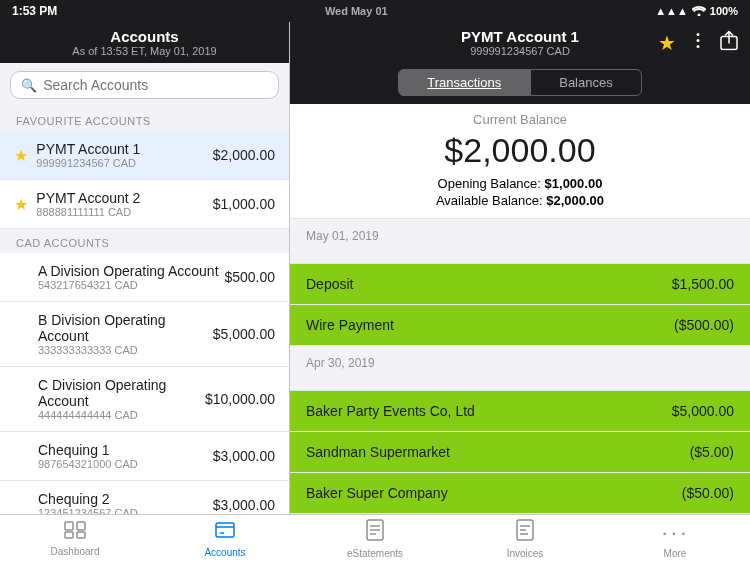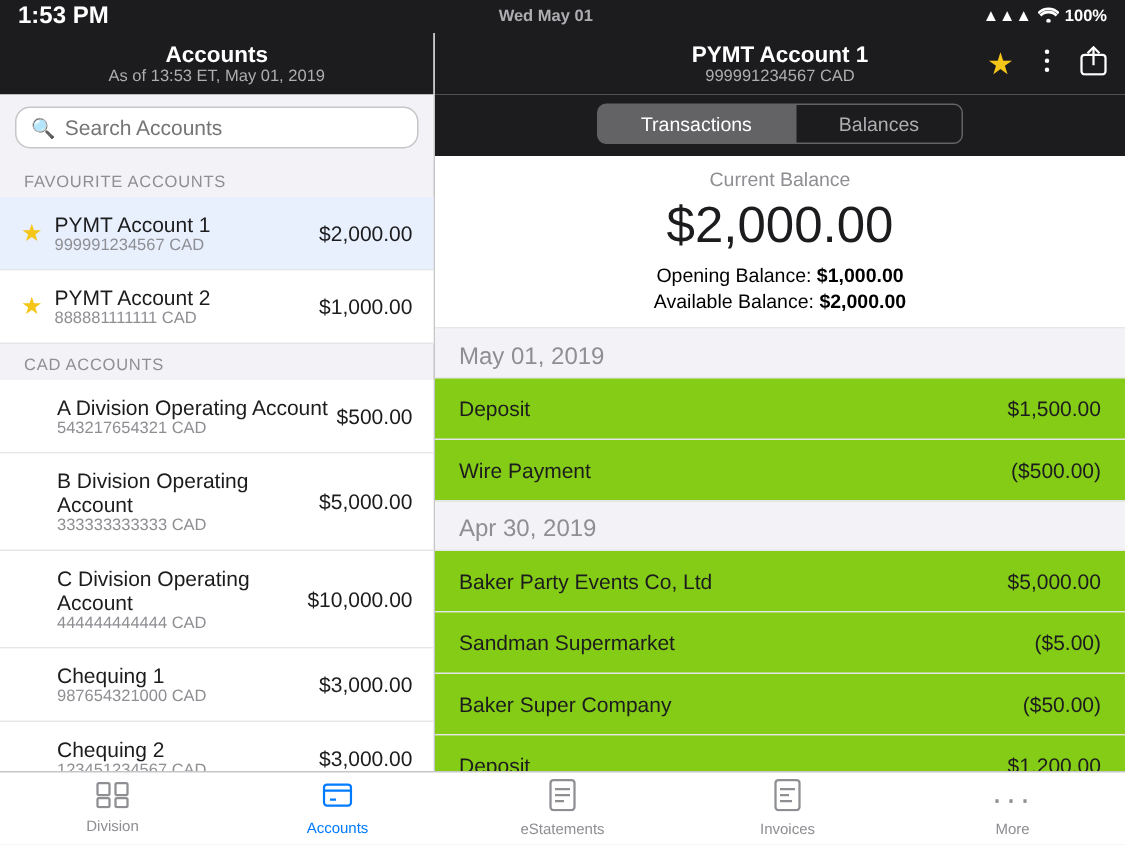--- a/index.html
+++ b/index.html
@@ -19,21 +19,21 @@
       color: white;
       display: flex;
       align-items: center;
       justify-content: space-between;
       padding: 0 12px;
       height: 22px;
       font-size: 11px;
       font-weight: 600;
       flex-shrink: 0;
     }
-    .status-bar .time { font-size: 16px; font-weight: 700; }
+    .status-bar .time { font-size: 12px; font-weight: 700; }
     .status-bar-left { display: flex; flex-direction: column; }
     .status-bar-right { display: flex; align-items: center; gap: 4px; font-size: 11px; }
 
     
     .main-content {
       display: flex;
       flex: 1;
       overflow: hidden;
     }
 
@@ -200,20 +200,21 @@
       padding: 5px 28px;
       font-size: 13px;
       cursor: pointer;
     }
     .tab-btn.active {
       background: #636366;
       color: white;
     }
     .tab-btn:first-child {
       border-radius: 6px 0 0 6px;
+      text-decoration: underline;
     }
     .tab-btn:last-child {
       border-radius: 0 6px 6px 0;
     }
 
     .balance-section {
       background: white;
       text-align: center;
       padding: 8px 20px;
       border-bottom: 1px solid #e5e5ea;
@@ -238,23 +239,23 @@
       margin-bottom: 2px;
     }
 
     .transactions-list {
       overflow-y: auto;
       flex: 1;
       background: white;
     }
 
     .date-header {
-      font-size: 16px;
-      color: #8e8e93;
-      padding: 10px 16px 4px;
+      font-size: 12px;
+      color: #8e8e93;
+      padding: 10px 16px 20px;
       background: #f2f2f7;
       border-bottom: 1px solid #e5e5ea;
     }
 
     .transaction-item {
       display: flex;
       align-items: center;
       justify-content: space-between;
       padding: 12px 16px;
       border-bottom: 1px solid #e5e5ea;
@@ -476,21 +477,21 @@
 <div class="bottom-tab-bar">
   <div class="bottom-tab-item">
     <span class="tab-icon">
       <svg width="22" height="18" viewBox="0 0 22 18" fill="none" stroke="#8e8e93" stroke-width="1.5">
         <rect x="1" y="1" width="8" height="8" rx="1"></rect>
         <rect x="13" y="1" width="8" height="8" rx="1"></rect>
         <rect x="1" y="11" width="8" height="6" rx="1"></rect>
         <rect x="13" y="11" width="8" height="6" rx="1"></rect>
       </svg>
     </span>
-    <span class="tab-label">Division</span>
+    <span class="tab-label">Dashboard</span>
   </div>
   <div class="bottom-tab-item active">
     <span class="tab-icon">
       <svg width="20" height="20" viewBox="0 0 20 20" fill="none" stroke="#007aff" stroke-width="1.5">
         <rect x="1" y="3" width="18" height="14" rx="2"></rect>
         <path d="M1 7h18"></path>
         <path d="M5 13h4"></path>
       </svg>
     </span>
     <span class="tab-label">Accounts</span>

